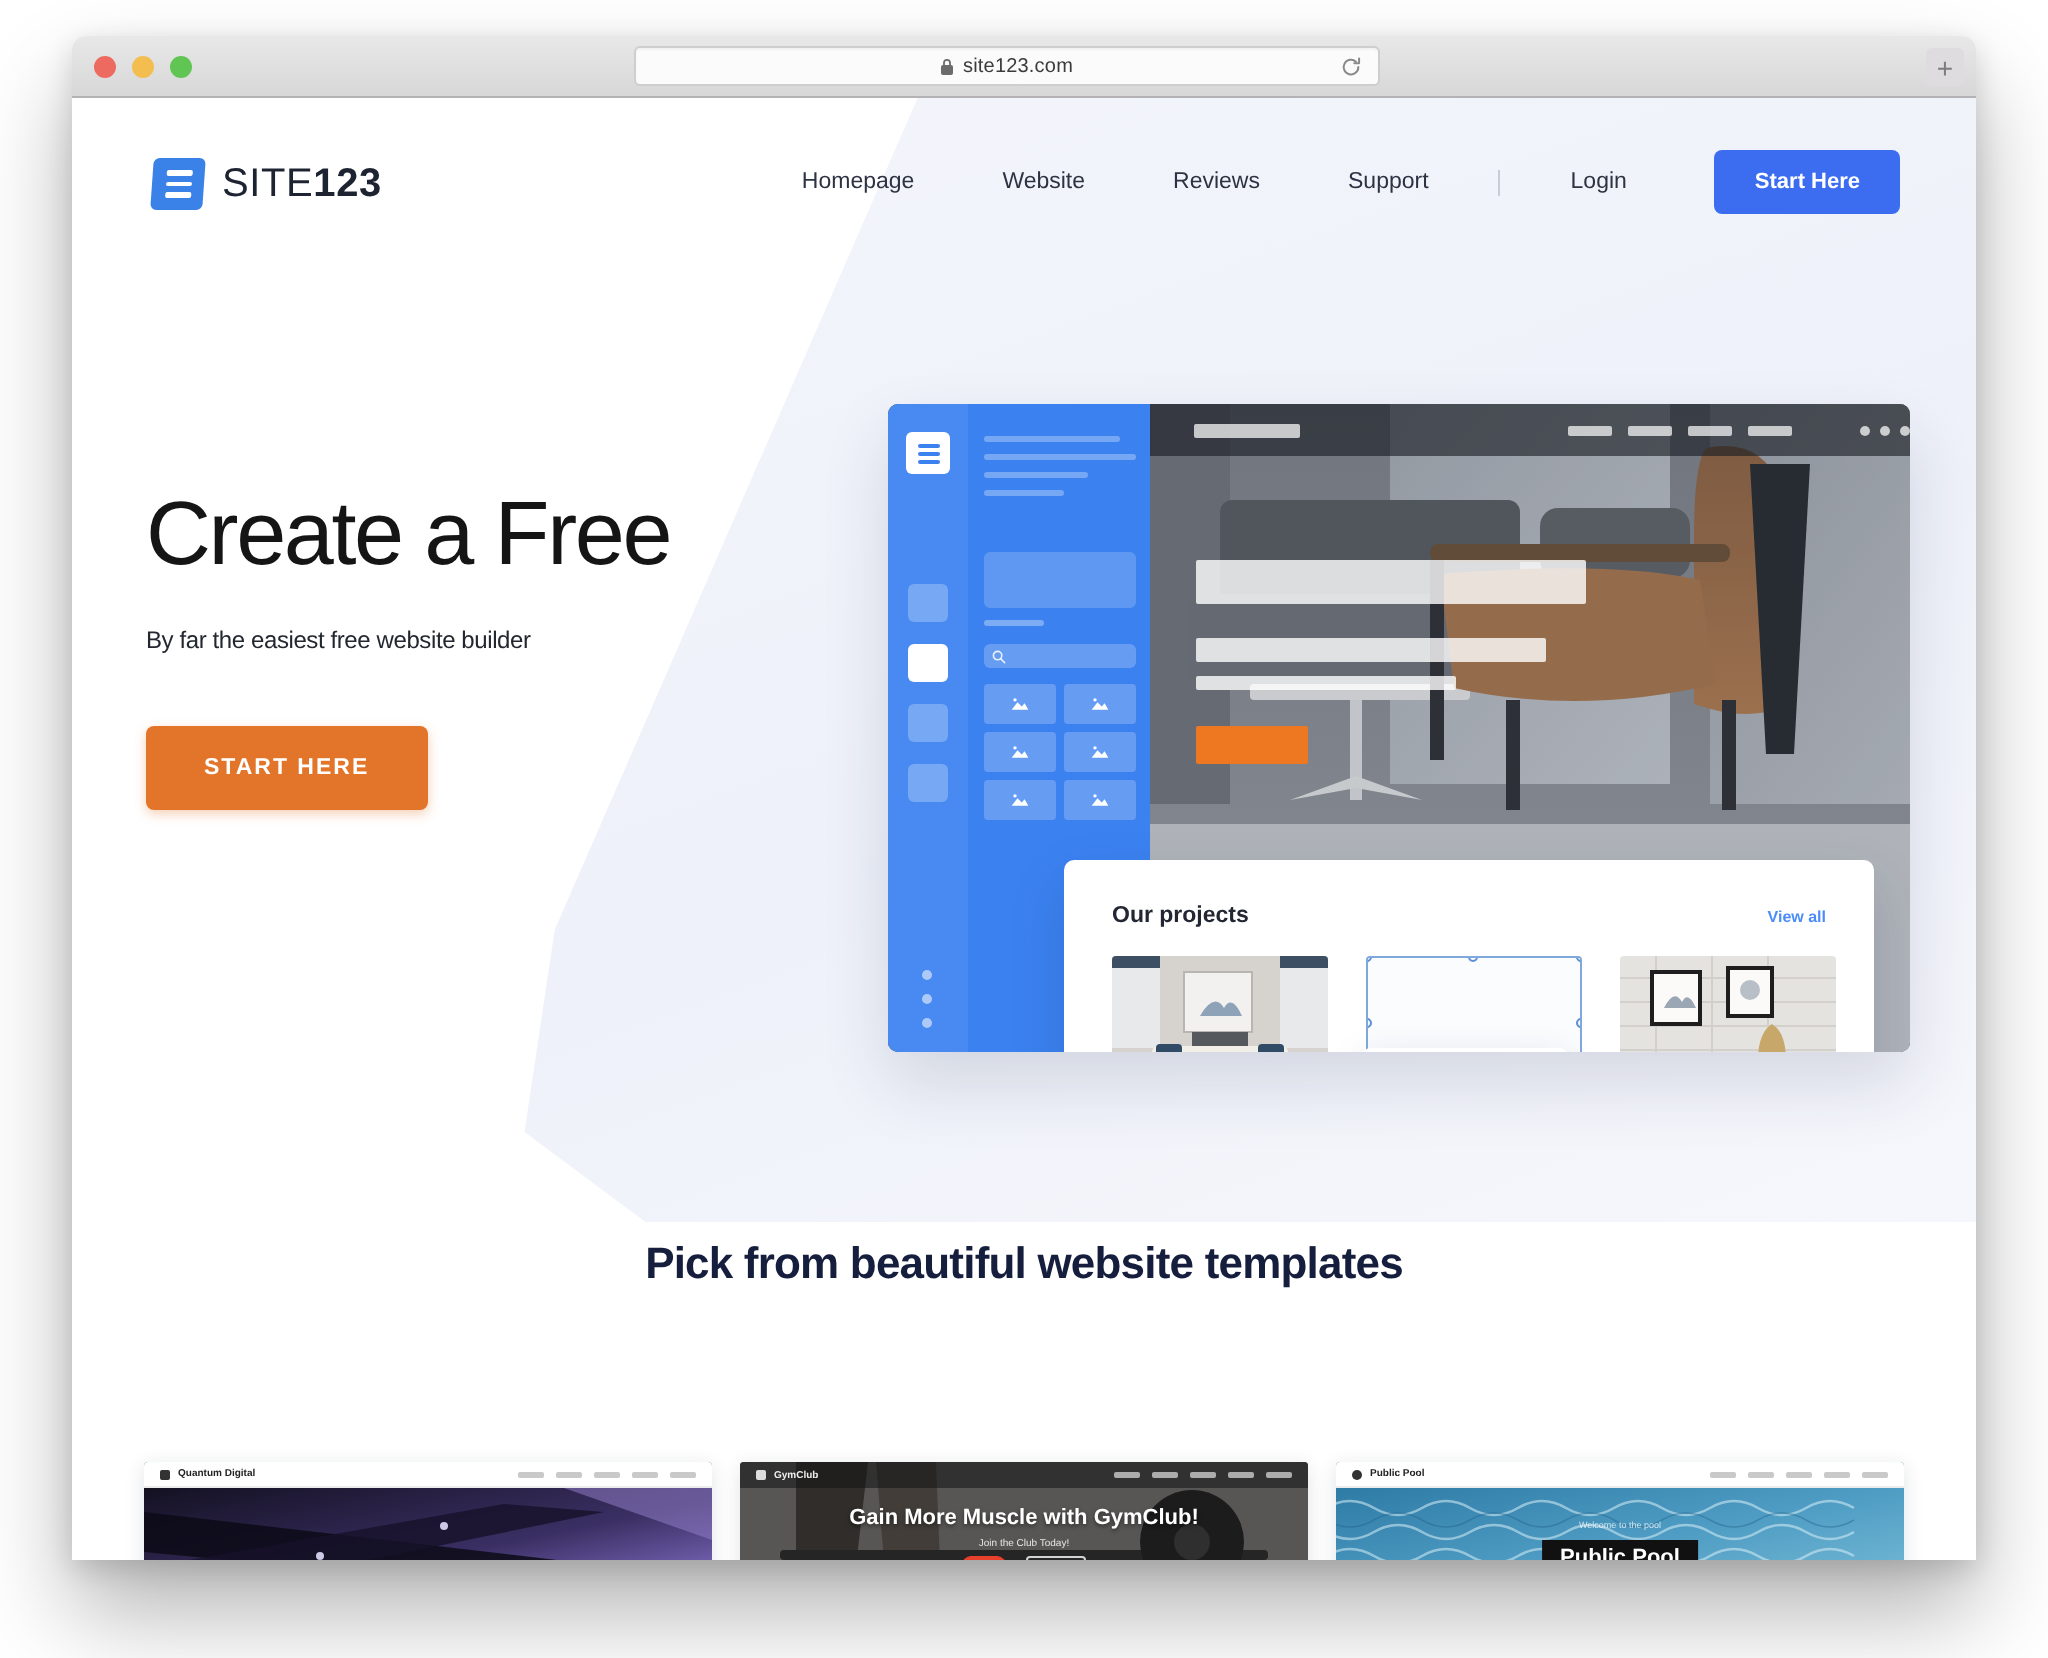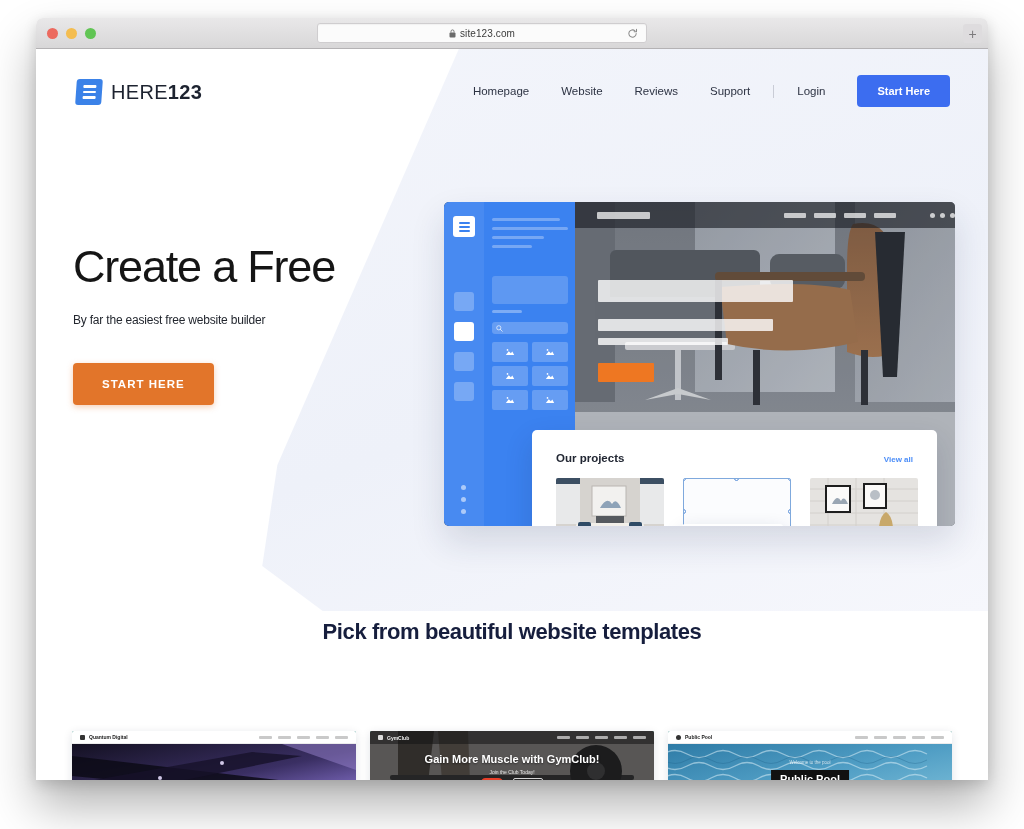--- a/index.html
+++ b/index.html
@@ -31,21 +31,21 @@
     display: flex; gap: 8px;
   }
   .tl { width: 11px; height: 11px; border-radius: 50%; display: block; }
   .tl-close  { background: #ec6a5f; }
   .tl-min    { background: #f4bd50; }
   .tl-max    { background: #61c554; }
 
   .urlbar {
     position: absolute;
     left: 281px; top: 5px;
-    width: 330px; height: 20px;
+    width: 373px; height: 20px;
     background: #fbfbfb;
     border: 1px solid #cfcdcf;
     border-radius: 3px;
     display: flex; align-items: center; justify-content: center;
     box-shadow: inset 0 1px 1px rgba(0,0,0,0.04);
   }
   .url-inner { display: flex; align-items: center; gap: 4px; }
   .lock-icon { display: block; }
   .url-text {
     font-size: 10px; color: #3c3c3c; letter-spacing: 0.1px;
@@ -101,21 +101,21 @@
   }
   .logo-mark i { display: block; width: 13px; height: 2.5px; background: #fff; border-radius: 1px; }
   .logo-text {
     font-size: 20px; color: #1d2330; letter-spacing: 0.3px;
   }
   .logo-text b { font-weight: 700; }
   .logo-text span { font-weight: 400; }
 
   .nav {
     position: absolute; right: 38px; top: 26px;
-    display: flex; align-items: center; gap: 0;
+    display: flex; align-items: center; gap: 12px;
   }
   .nav-link {
     font-size: 11.5px; color: #2d3343;
     padding: 0 16px; text-decoration: none; white-space: nowrap;
   }
   .nav-divider {
     width: 1px; height: 13px; background: #c9ccd6; margin: 0 7px;
   }
   .nav-cta {
     margin-left: 16px;
@@ -353,21 +353,21 @@
     <div class="hero-panel"></div>
 
     <div class="site-header">
       <div class="logo">
         <span class="logo-mark">
           <i></i>
             <i></i>
             <i></i>
         </span>
         <span class="logo-text">
-          <span>HERE</span><b>123</b>
+          <span>SITE</span><b>123</b>
         </span>
       </div>
 
       <div class="nav">
         <a class="nav-link">Homepage</a>
         <a class="nav-link">Website</a>
         <a class="nav-link">Reviews</a>
         <a class="nav-link">Support</a>
         <span class="nav-divider"></span>
         <a class="nav-link">Login</a>

